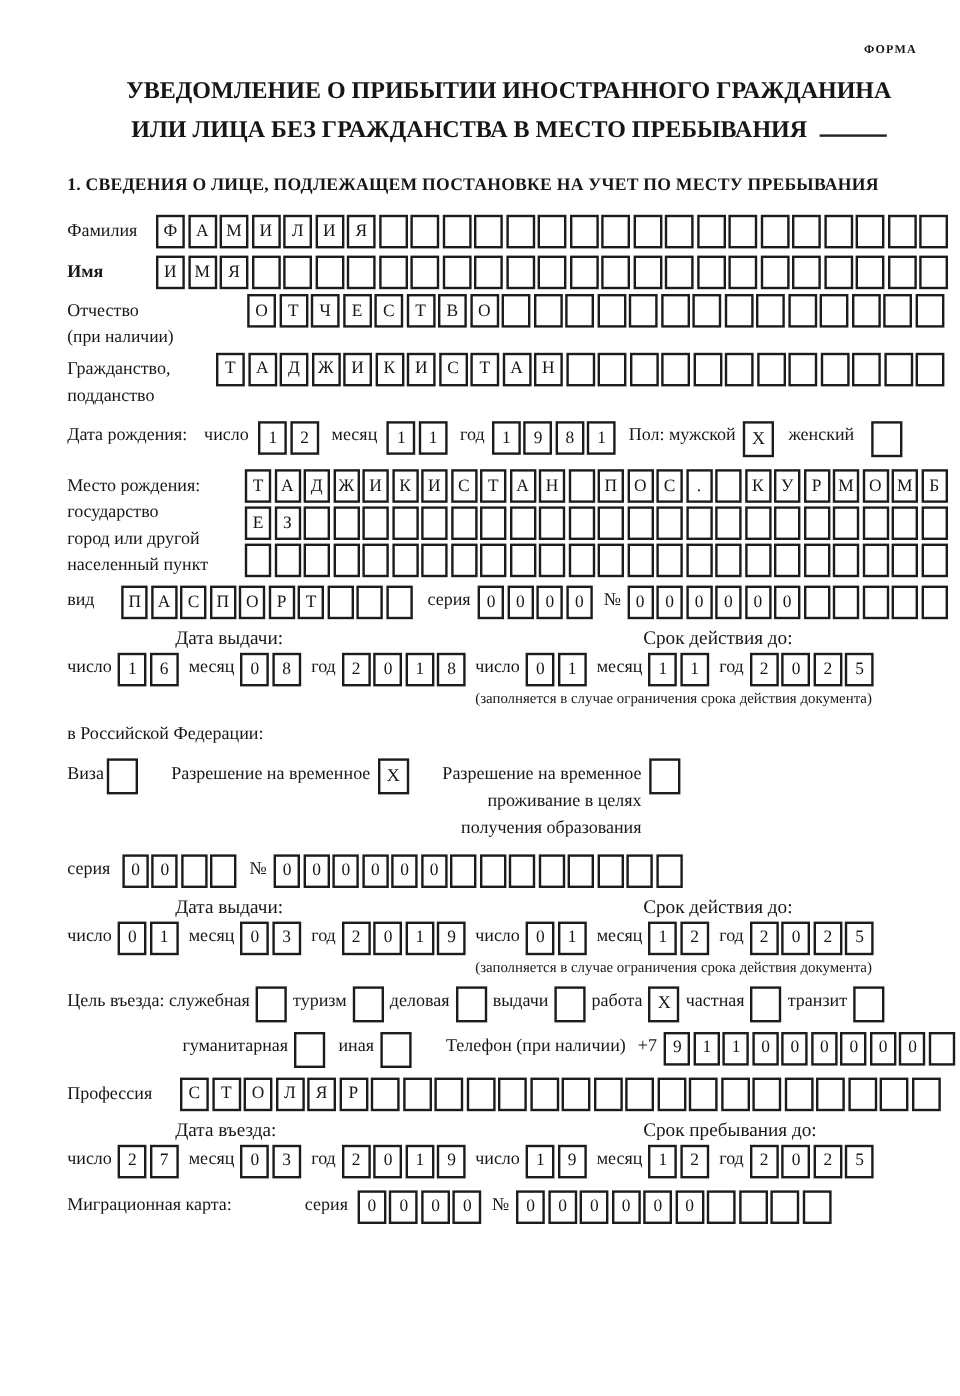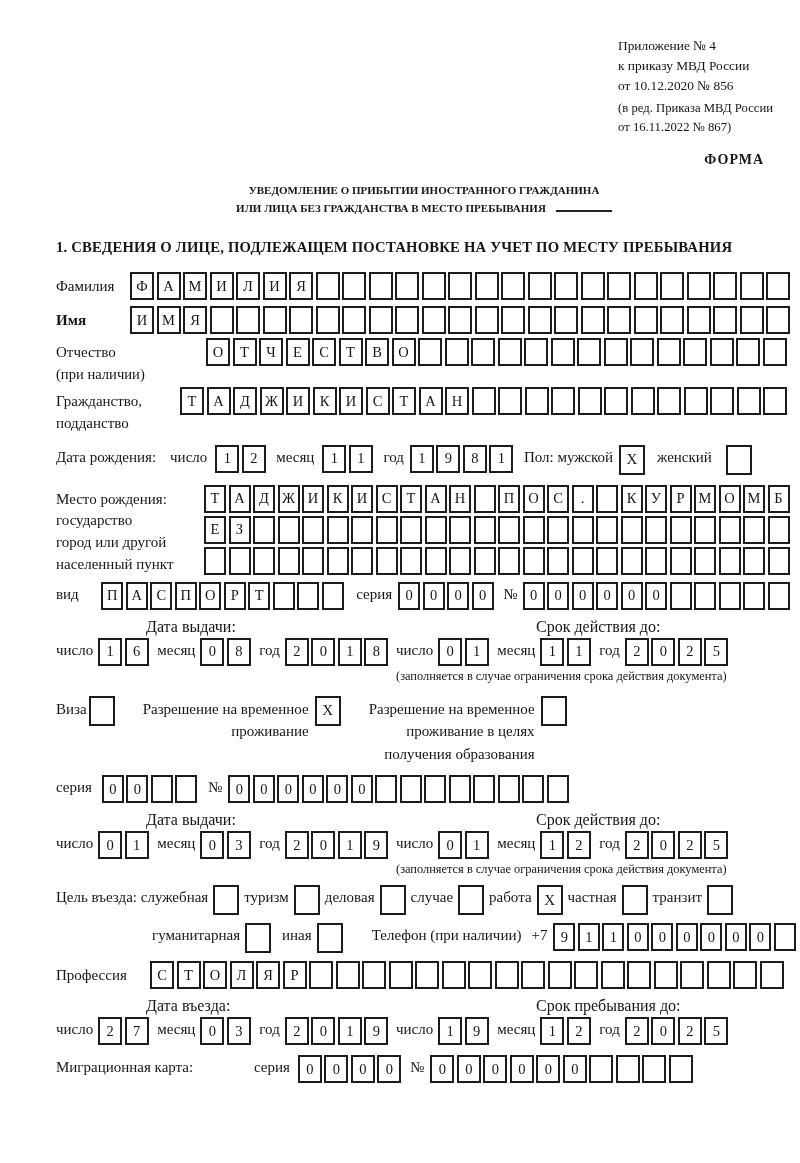--- a/index.html
+++ b/index.html
@@ -6,22 +6,22 @@
   .page{
     width:800px;height:1163px;box-sizing:border-box;position:relative;
     background:#fff;color:#161616;overflow:hidden;
     padding:36px 8px 0 56px;
     font-family:"Liberation Serif","DejaVu Serif",serif;
     font-size:15px;
   }
   
   .annex{margin-left:562px;font-size:13.4px;line-height:1.5;}
   .annex .ed{font-size:12.7px;margin-top:3px;line-height:1.45;}
-  .forma{margin-top:16px;text-align:right;padding-right:28px;font-weight:bold;font-size:14px;letter-spacing:1px;}
-  .title{margin-top:14px;text-align:center;font-weight:bold;font-size:11px;line-height:1.55;}
+  .forma{text-align:right;padding-right:28px;font-weight:bold;font-size:10px;letter-spacing:1px;}
+  .title{margin-top:14px;text-align:center;font-weight:bold;font-size:20px;line-height:1.55;}
   .blank-line{display:inline-block;width:56px;border-bottom:2px solid #222;height:1em;margin-left:10px;vertical-align:baseline;}
   .sect{margin-top:22px;font-weight:bold;font-size:14.7px;letter-spacing:0.2px;white-space:nowrap;}
   
   .row{display:flex;align-items:flex-start;margin-top:6px;}
   .flabel{flex:0 0 auto;padding-top:4px;line-height:1.45;}
   .lbl{padding-top:4px;white-space:nowrap;}
   .cells{display:flex;flex:0 0 auto;}
   .cell{
     flex:0 0 auto;box-sizing:border-box;
     width:24px;height:28px;border:2px solid #1c1c1c;margin-right:2.5px;
@@ -58,29 +58,20 @@
   .purr .cb{margin:0 5px;}
   .pind{margin-left:96px;}
   .phone-prefix{padding-top:4px;margin:0 6px 0 10px;}
   .label-sub{font-size:14.6px;}
 </style>
 </head>
 <body>
 
 <div class="page">
 
-  <div class="annex">
-    <div>Приложение № 4</div>
-    <div>к приказу МВД России</div>
-    <div>от 10.12.2020 № 856</div>
-    <div class="ed">
-      <div>(в ред. Приказа МВД России</div>
-      <div>от 16.11.2022 № 867)</div>
-    </div>
-  </div>
 
   <div class="forma">ФОРМА</div>
 
   <div class="title">
     <div>УВЕДОМЛЕНИЕ О ПРИБЫТИИ ИНОСТРАННОГО ГРАЖДАНИНА</div>
     <div><span>ИЛИ ЛИЦА БЕЗ ГРАЖДАНСТВА В МЕСТО ПРЕБЫВАНИЯ</span><span class="blank-line"></span></div>
   </div>
 
   <div class="sect">1. СВЕДЕНИЯ О ЛИЦЕ, ПОДЛЕЖАЩЕМ ПОСТАНОВКЕ НА УЧЕТ ПО МЕСТУ ПРЕБЫВАНИЯ</div>
 
@@ -403,31 +394,31 @@
             <span class="cell">0</span>
             <span class="cell">2</span>
             <span class="cell">5</span>
           </span>
       </div>
       <div class="note">(заполняется в случае ограничения срока действия документа)</div>
     </div>
   </div>
 
   <div class="para">
+    <div>в Российской Федерации:</div>
   </div>
 
   <div class="opts">
     <div class="opt">
       <span class="olabel">Виза</span>
       <span class="cb" style="margin-left:2px;"></span>
     </div>
     <div class="opt">
       <span class="olabel" style="width:180px;">
         <div>Разрешение на временное</div>
-        <div>проживание</div>
       </span>
       <span class="cb">X</span>
     </div>
     <div class="opt">
       <span class="olabel" style="width:180px;">
         <div>Разрешение на временное</div>
         <div>проживание в целях</div>
         <div>получения образования</div>
       </span>
       <span class="cb"></span>
@@ -509,21 +500,21 @@
     </div>
   </div>
 
   <div class="purr">
     <span class="lbl">Цель въезда: служебная</span>
     <span class="cb"></span>
     <span class="lbl">туризм</span>
     <span class="cb"></span>
     <span class="lbl">деловая</span>
     <span class="cb"></span>
-    <span class="lbl">случае</span>
+    <span class="lbl">выдачи</span>
     <span class="cb"></span>
     <span class="lbl">работа</span>
     <span class="cb">X</span>
     <span class="lbl">частная</span>
     <span class="cb"></span>
     <span class="lbl">транзит</span>
     <span class="cb"></span>
   </div>
 
   <div class="purr pind">

